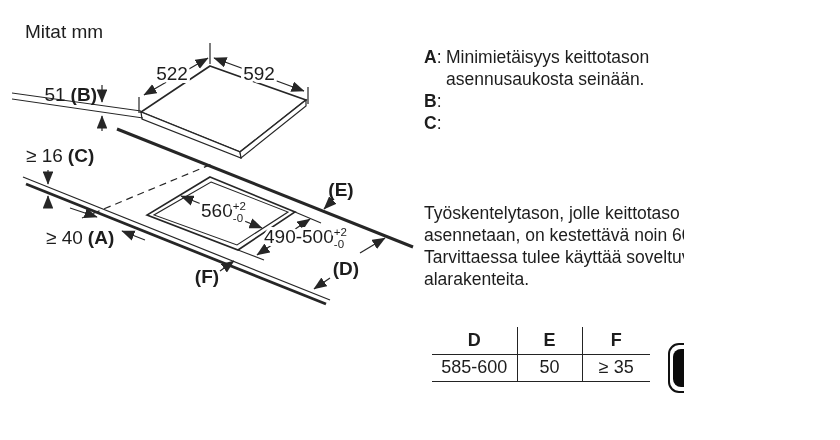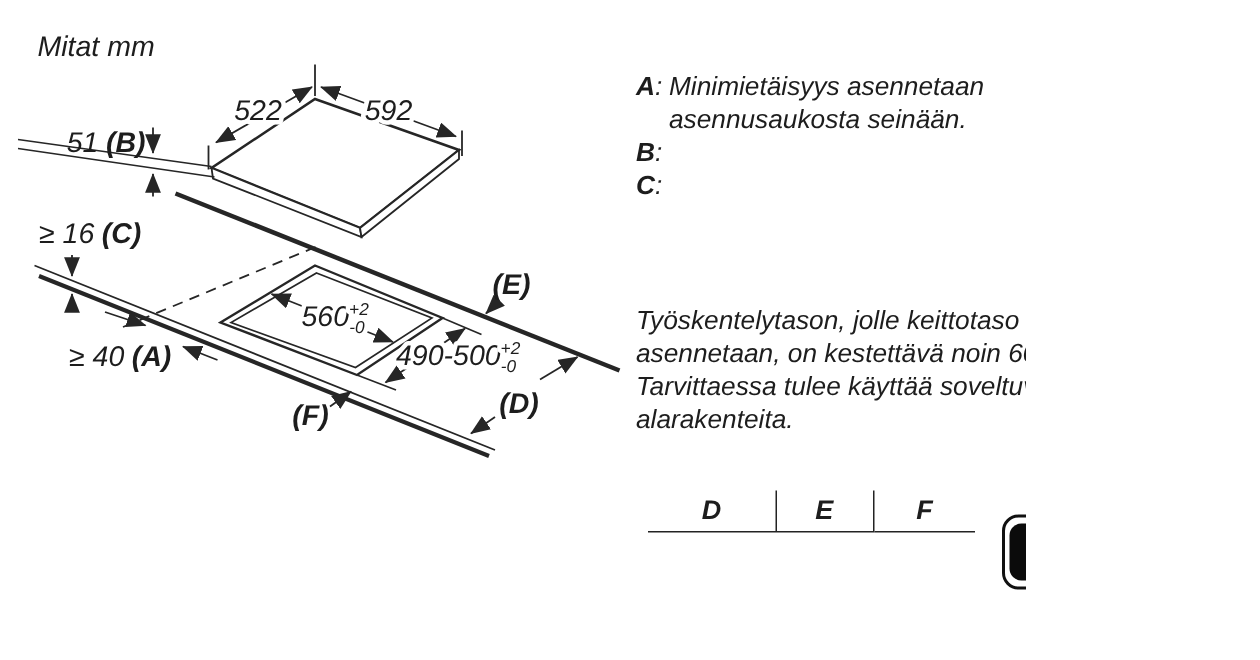--- a/index.html
+++ b/index.html
@@ -1,17 +1,17 @@
 <!DOCTYPE html>
 <html><head>
 <meta charset="utf-8">
 <style>
   html,body{margin:0;padding:0;background:#fff;}
   .canvas{position:relative;width:684px;height:440px;background:#ffffff;
-          font-family:"Liberation Sans",sans-serif;color:#1d1d1d;overflow:hidden;font-style:italic;}
+          font-family:"Liberation Sans",sans-serif;color:#1d1d1d;overflow:hidden;}
   .page-title{position:absolute;left:25px;top:21px;font-size:19px;}
   svg.diagram{position:absolute;left:0;top:0;}
   svg.diagram text{font-family:"Liberation Sans",sans-serif;fill:#1d1d1d;}
   .dim{font-size:19px;}
   .lblB{font-weight:bold;}
   .tol{font-size:11.5px;}
   .halo{paint-order:stroke;stroke:#ffffff;stroke-width:6px;stroke-linejoin:round;}
   .biglabel{font-size:19px;font-weight:bold;}
   .notes{position:absolute;left:424px;top:46px;width:408px;font-size:17.5px;line-height:22px;}
   .note-row{display:flex;}
@@ -140,21 +140,21 @@
     <g>
       <line x1="360" y1="253" x2="385" y2="238" stroke="#262626" stroke-width="1.2" marker-end="url(#ah)"></line>
       <line x1="330" y1="278" x2="314" y2="289" stroke="#262626" stroke-width="1.2" marker-end="url(#ah)"></line>
       <text class="biglabel" x="346" y="275" text-anchor="middle">(D)</text>
     </g>
   </svg>
 
   <div class="notes">
     <div class="note-row">
       <span class="note-key"><span class="nk-l">A</span><span>:</span></span>
-      <span class="note-text">Minimietäisyys asennetaan
+      <span class="note-text">Minimietäisyys keittotason
 asennusaukosta seinään.</span>
     </div>
     <div class="note-row">
       <span class="note-key"><span class="nk-l">B</span><span>:</span></span>
     </div>
     <div class="note-row">
       <span class="note-key"><span class="nk-l">C</span><span>:</span></span>
     </div>
   </div>
 
@@ -168,20 +168,25 @@
         <col class="cD">
         <col class="cE">
         <col class="cF">
       </colgroup>
     <tbody>
         <tr>
       <th>D</th>
       <th class="vl">E</th>
       <th class="vl">F</th>
     </tr>
+    <tr class="r1">
+      <td>585-600</td>
+      <td class="vl">50</td>
+      <td class="vl">≥ 35</td>
+    </tr>
   </tbody>
     </table>
 
   <div class="logo">
     <div class="logo-badge">
       <span>TI</span>
       <span class="logo-sup">22</span>
     </div>
     <div class="logo-text">STORE</div>
   </div>

